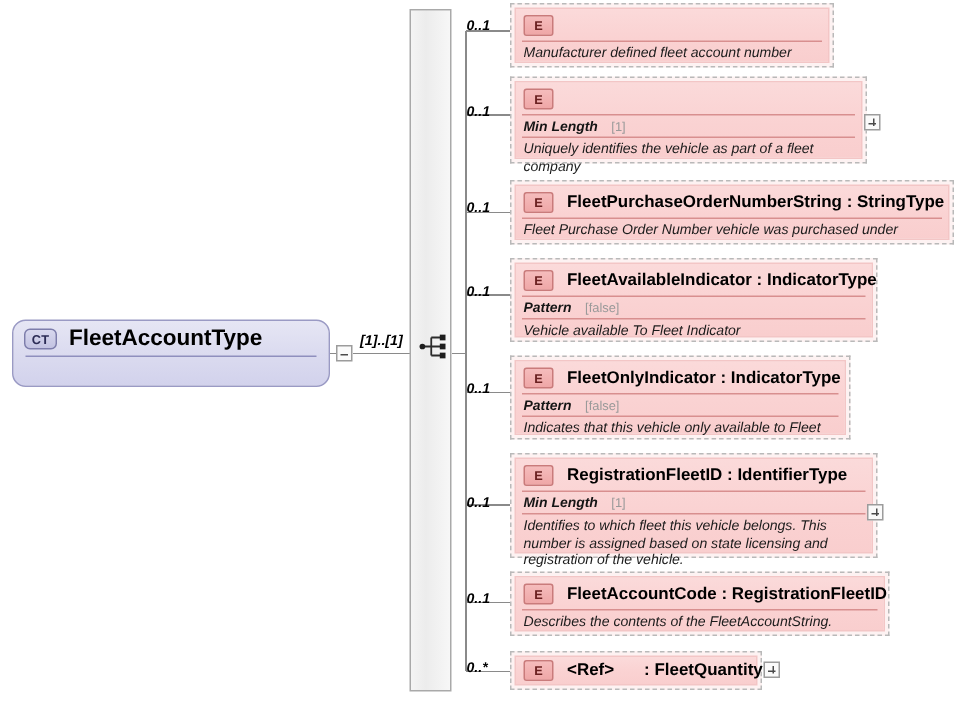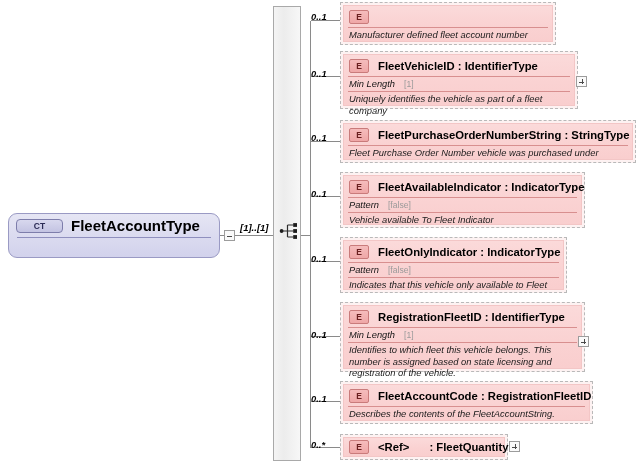--- a/index.html
+++ b/index.html
@@ -20,21 +20,21 @@
     border:1px solid #9a9ac4;
     border-radius:9px;
     background:linear-gradient(to bottom,#e6e6f4 0%,#dcdcf0 45%,#d2d2ec 100%);
     box-sizing:border-box;
   }
   .ct-head{
     position:absolute;left:0;top:0;right:0;height:23px;
     display:flex;align-items:center;padding-left:7px;box-sizing:border-box;
   }
   .ct-badge{
-    width:47px;height:14px;border:1px solid #7d7dab;border-radius:4px;
+    width:22px;height:14px;border:1px solid #7d7dab;border-radius:4px;
     background:linear-gradient(to bottom,#d8d8ee,#c3c3e2);
     font-size:8.5px;line-height:12px;text-align:center;color:#2b2b55;
     letter-spacing:.2px;font-weight:bold;box-sizing:border-box;
   }
   .ct-title{
     font-size:15px;font-weight:bold;color:#000;margin-left:8px;
   }
   .ct-sep{
     position:absolute;left:8px;right:8px;top:23px;height:1px;background:#8f8fbe;
   }
@@ -92,21 +92,21 @@
     color:#6a2020;font-size:8.5px;line-height:12px;text-align:center;font-weight:bold;
     box-sizing:border-box;
   }
   .el-name{
     font-size:11.3px;font-weight:bold;color:#000;margin-left:9px;white-space:nowrap;
   }
   .el-rule{height:1px;background:#d88f8f;margin:0 4px;}
   .facet{
     display:flex;align-items:center;height:14px;padding-left:5px;box-sizing:border-box;
   }
-  .facet-name{font-size:9.3px;font-style:italic;font-weight:normal;color:#151515;}
+  .facet-name{font-size:9.3px;font-style:italic;font-weight:bold;color:#151515;}
   .facet-val{font-size:8.6px;color:#9a9a9a;margin-left:9px;}
   .el-doc{
     font-size:9.4px;font-style:italic;color:#1b1b1b;padding:1px 4px 0 5px;
     line-height:11.5px;
   }
   .card{
     position:absolute;font-size:9.4px;font-style:italic;font-weight:bold;color:#000;
     white-space:nowrap;
   }
   .ref-name{
@@ -172,21 +172,20 @@
       <div class="el-rule"></div>
       <div class="el-doc">Manufacturer defined fleet account number</div>
     </div>
   </div>
   <div class="card" style="left:311px;top:11px;">0..1</div>
 
   <div class="el" style="left:340px;top:51px;width:238px;height:58px;">
     <div class="el-inner">
       <div class="el-head">
         <div class="e-badge">E</div>
-        <div class="el-name">FleetVehicleID : IdentifierType</div>
       </div>
       <div class="el-rule"></div>
       <div class="facet">
         <span class="facet-name">Min Length</span>
         <span class="facet-val">[1]</span>
       </div>
       <div class="el-rule"></div>
       <div class="el-doc">Uniquely identifies the vehicle as part of a fleet company</div>
     </div>
   </div>

